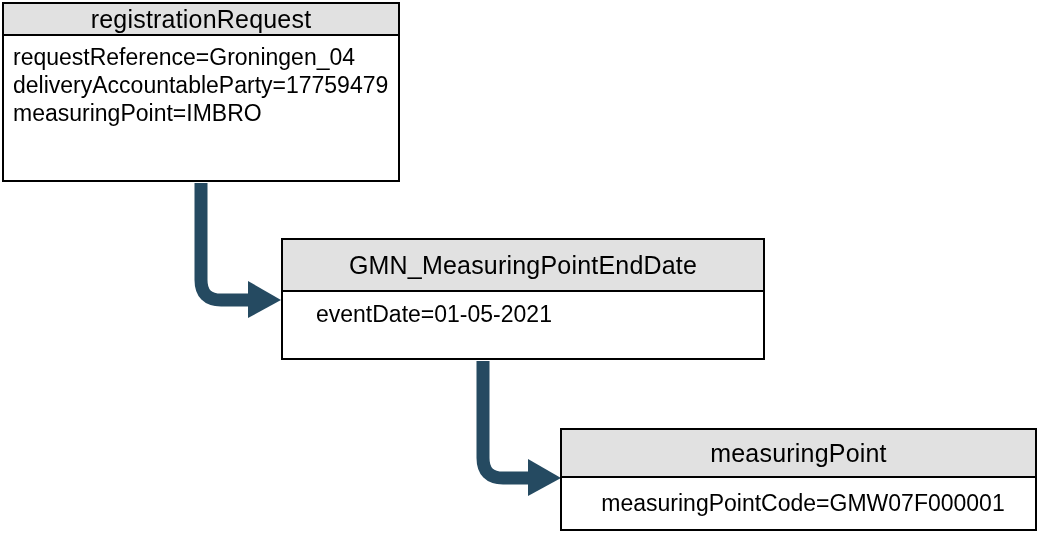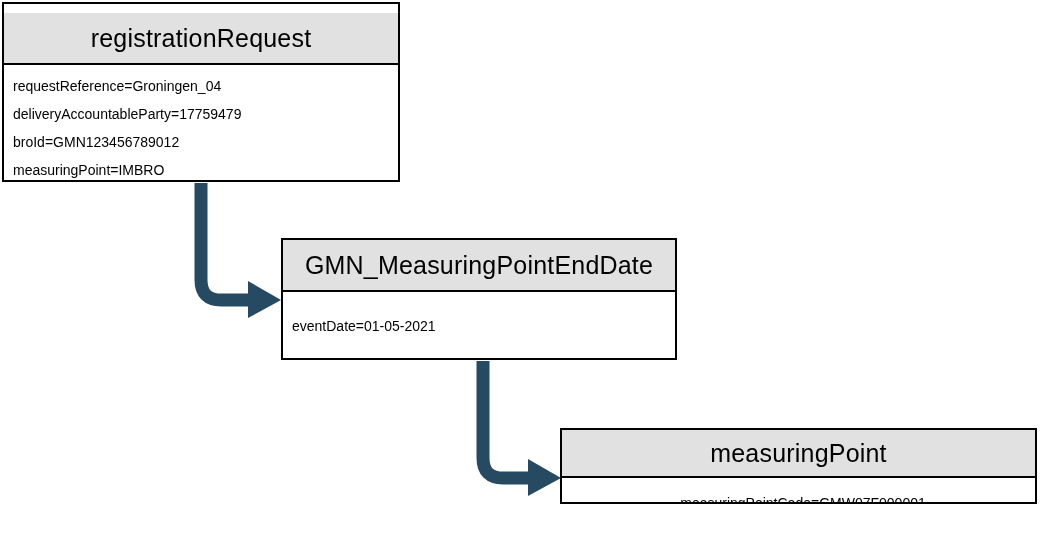--- a/index.html
+++ b/index.html
@@ -19,38 +19,38 @@
     border-bottom: 2px solid #000000;
     display: flex;
     align-items: center;
     justify-content: center;
     font-size: 25px;
     letter-spacing: 0.2px;
     white-space: nowrap;
     overflow: hidden;
   }
   .node-body {
-    font-size: 14px;
+    font-size: 23px;
     line-height: 28px;
     padding: 7px 0 0 9px;
     overflow: hidden;
   }
   .attr-line { white-space: nowrap; overflow: hidden; }
 
   
   #node-registration-request { left: 2px; top: 2px; width: 398px; height: 180px; }
-  #node-registration-request .node-header { height: 52px; margin-top: 9px; }
+  #node-registration-request .node-header { height: 32px; }
 
   
-  #node-measuring-point-end-date { left: 281px; top: 238px; width: 396px; height: 122px; }
+  #node-measuring-point-end-date { left: 281px; top: 238px; width: 484px; height: 122px; }
   #node-measuring-point-end-date .node-header { height: 52px; }
-  #node-measuring-point-end-date .node-body { padding-top: 20px; }
+  #node-measuring-point-end-date .node-body { padding-top: 8px; margin-left: 24px; }
 
   
-  #node-measuring-point { left: 560px; top: 428px; width: 477px; height: 76px; }
+  #node-measuring-point { left: 560px; top: 428px; width: 477px; height: 103px; }
   #node-measuring-point .node-header { height: 48px; }
   #node-measuring-point .node-body { padding-top: 11px; text-align: center; }
 
   .connector-layer {
     position: absolute;
     left: 0; top: 0;
     width: 1042px; height: 538px;
     pointer-events: none;
   }
 </style>
@@ -68,21 +68,20 @@
       <path d="M 483 361 L 483 458 Q 483 478 503 478 L 529 478" fill="none" stroke-width="13" stroke="#254a61"></path>
       <polygon points="528,459 561,478 528,496" fill="#254a61"></polygon>
     </g>
   </svg>
 
   <div class="node" id="node-registration-request">
     <div class="node-header">registrationRequest</div>
     <div class="node-body">
       <div class="attr-line">requestReference=Groningen_04</div>
       <div class="attr-line">deliveryAccountableParty=17759479</div>
-      <div class="attr-line">broId=GMN123456789012</div>
       <div class="attr-line">measuringPoint=IMBRO</div>
     </div>
   </div>
 
   <div class="node" id="node-measuring-point-end-date">
     <div class="node-header">GMN_MeasuringPointEndDate</div>
     <div class="node-body">
       <div class="attr-line">eventDate=01-05-2021</div>
     </div>
   </div>

